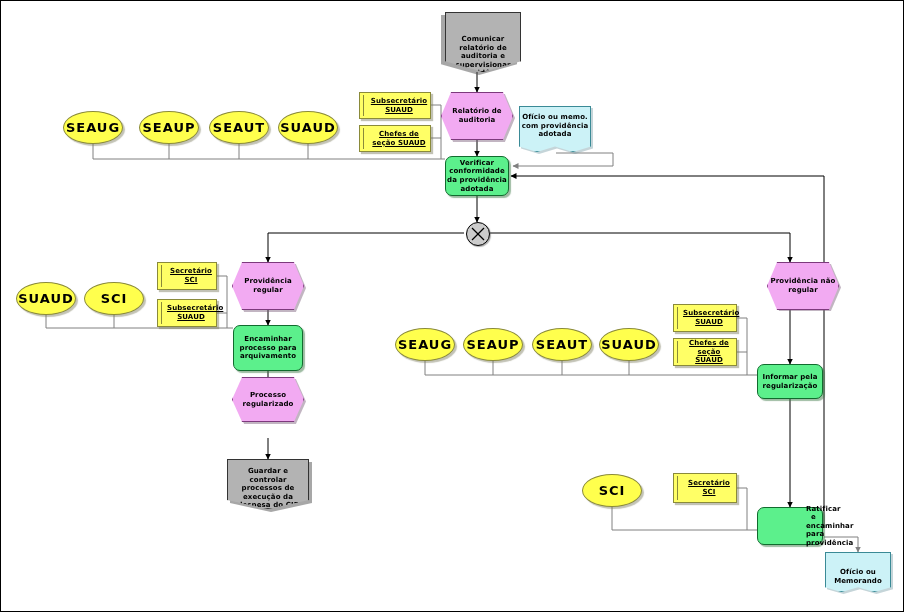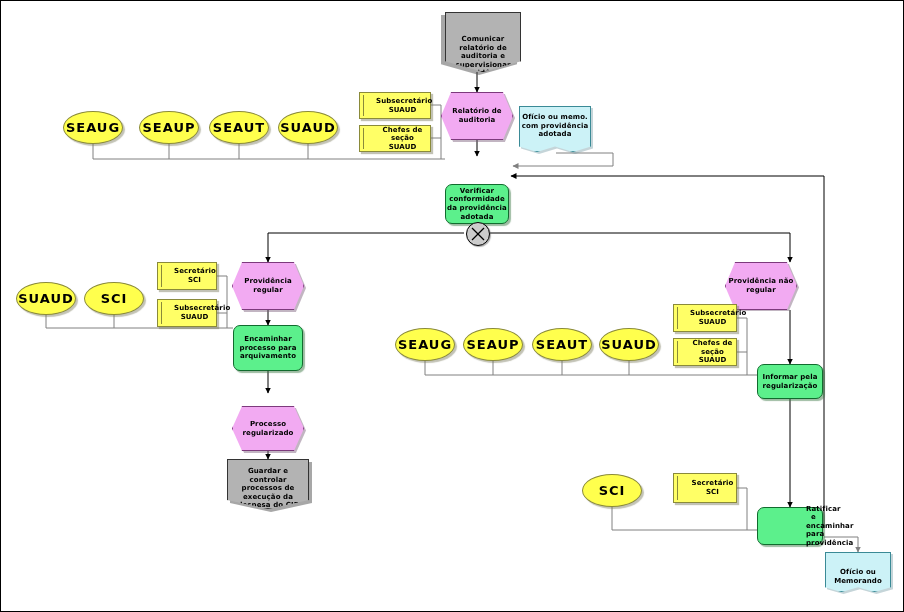--- a/index.html
+++ b/index.html
@@ -51,21 +51,22 @@
     box-shadow: 2px 2px 1px rgba(120,120,90,0.45);
     font-size: 13px;
     letter-spacing: 1px;
   }
 
   
   .rolebox {
     background: #ffff66;
     border: 1px solid #8a8a3a;
     box-shadow: 2px 2px 1px rgba(120,120,90,0.45);
-    padding-left: 16px;
+    padding-left: 9px;
+    text-decoration: underline;
   }
   .rolebox::before {
     content: "";
     position: absolute;
     left: 3px; top: 2px; bottom: 2px;
     width: 1px;
     background: #8a8a3a;
   }
 
   
@@ -226,21 +227,21 @@
     <span class="lbl">Chefes de seção SUAUD</span>
   </div>
 
   <div class="docwrap" style="left:518px; top:105px; width:72px; height:46px;">
     <div class="shadow"></div>
     <div class="node document" style="left:0; top:0; width:72px; height:46px; align-items:flex-start; padding-top:6px;">
       <span class="lbl">Ofício ou memo. com providência adotada</span>
     </div>
   </div>
 
-  <div class="node process" style="left:444px; top:155px; width:64px; height:40px;margin-top:28px;">
+  <div class="node process" style="left:444px; top:155px; width:64px; height:40px;">
     <span class="lbl">Verificar conformidade da providência adotada</span>
   </div>
 
   <div class="node ellipse" style="left:62px; top:110px; width:60px; height:33px;">
     <span class="lbl">SEAUG</span>
   </div>
   <div class="node ellipse" style="left:138px; top:110px; width:60px; height:33px;">
     <span class="lbl">SEAUP</span>
   </div>
   <div class="node ellipse" style="left:208px; top:110px; width:60px; height:33px;">
@@ -275,35 +276,35 @@
     <span class="lbl">SUAUD</span>
   </div>
   <div class="node ellipse" style="left:83px; top:281px; width:60px; height:33px;">
     <span class="lbl">SCI</span>
   </div>
 
   <div class="node process" style="left:232px; top:324px; width:70px; height:46px;">
     <span class="lbl">Encaminhar processo para arquivamento</span>
   </div>
 
-  <div class="hexwrap" style="left:231px; top:405px; width:72px; height:45px;">
+  <div class="hexwrap" style="left:231px; top:376px; width:72px; height:45px;">
     <div class="shadow"></div>
     <div class="node hexagon" style="left:0; top:0; width:72px; height:45px;">
       <span class="lbl">Processo regularizado</span>
     </div>
   </div>
 
   <div class="pentwrap" style="left:226px; top:458px; width:82px; height:50px;">
     <div class="shadow"></div>
     <div class="node pentagon" style="left:0; top:0; width:82px; height:50px; align-items:flex-start; padding-top:7px;">
       <span class="lbl">Guardar e controlar processos de execução da despesa do CJF</span>
     </div>
   </div>
 
-  <div class="hexwrap" style="left:724px; top:261px; width:72px; height:47px;">
+  <div class="hexwrap" style="left:766px; top:261px; width:72px; height:47px;">
     <div class="shadow"></div>
     <div class="node hexagon" style="left:0; top:0; width:72px; height:48px;">
       <span class="lbl">Providência não regular</span>
     </div>
   </div>
 
   <div class="node rolebox" style="left:672px; top:303px; width:64px; height:28px;">
     <span class="lbl">Subsecretário SUAUD</span>
   </div>
   <div class="node rolebox" style="left:672px; top:337px; width:64px; height:28px;">

